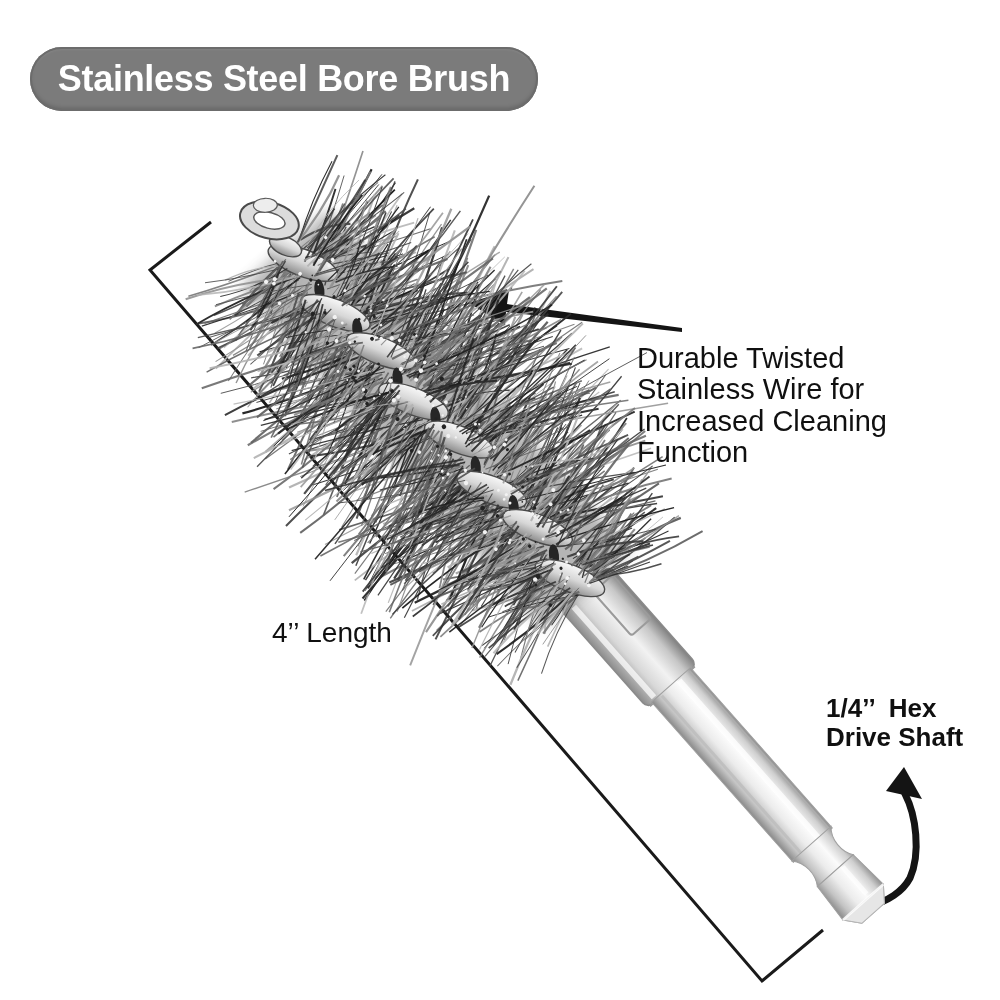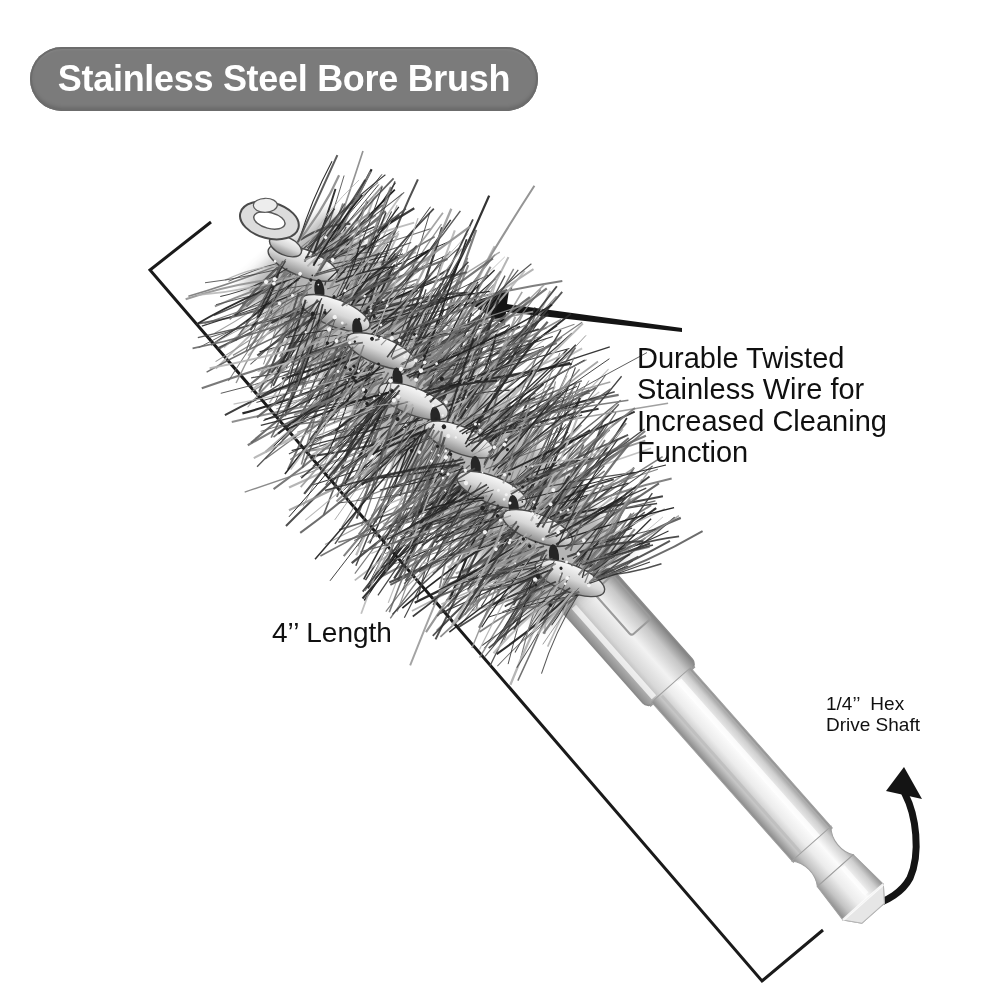--- a/index.html
+++ b/index.html
@@ -20,21 +20,21 @@
     font-size:36px;font-weight:bold;letter-spacing:-0.3px;
     line-height:64px;text-align:center;
   }
   .callout{
     position:absolute;
     color:#101010;
     white-space:pre-wrap;
   }
   .callout-wire{left:597px;top:331px;font-size:29px;line-height:1.08;margin-left:40px;}
   .callout-length{left:272px;top:606px;font-size:28px;line-height:1.05;}
-  .callout-hex{left:826px;top:682px;font-size:19px;line-height:1.1;}
+  .callout-hex{left:826px;top:682px;font-size:26px;line-height:1.1;font-weight:bold;}
   svg.illustration{position:absolute;left:0;top:0;}
 </style>
 </head>
 <body>
 
 <div class="stage">
 
   <svg class="illustration" width="1000" height="1000" viewBox="0 0 1000 1000">
     <defs>
       <linearGradient id="shaftGrad" x1="0" y1="0" x2="0" y2="1">

